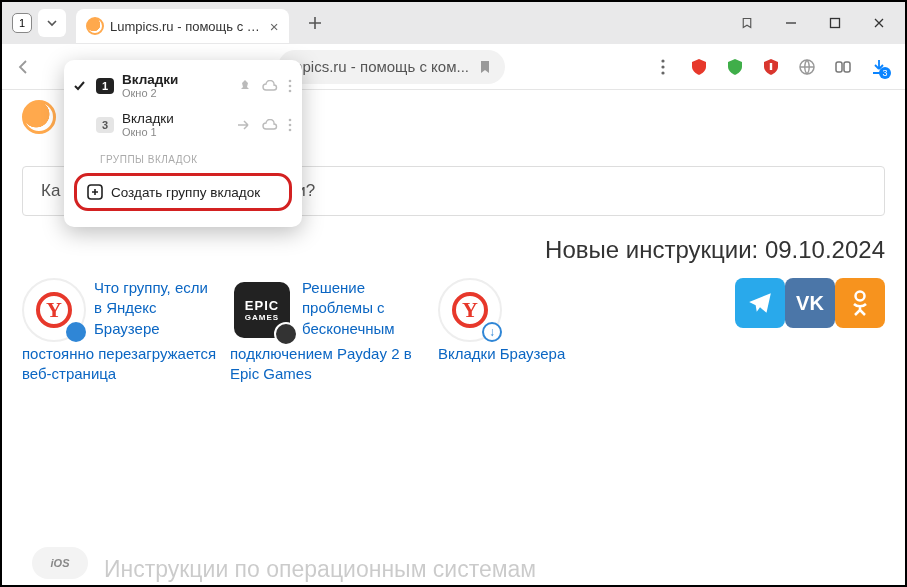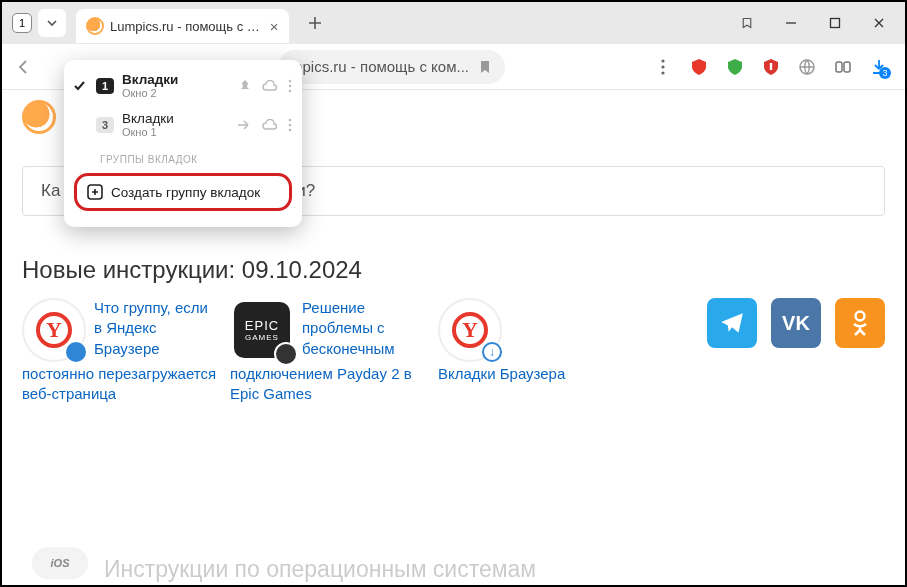--- a/index.html
+++ b/index.html
@@ -38,45 +38,45 @@
 .dd-title { font-size: 13.5px; font-weight: 700; color: #222; }
 .dd-sub { font-size: 11px; color: #888; }
 .dd-icons { display: flex; gap: 10px; color: #bbb; align-items: center; }
 .dd-section { font-size: 10px; letter-spacing: 0.5px; color: #aaa; padding: 10px 27px 4px 36px; text-transform: uppercase; }
 .dd-create { margin: 4px 10px 0; padding: 8px 10px; display: flex; align-items: center; gap: 8px; font-size: 13.5px; color: #222; border: 3.5px solid #d32121; border-radius: 14px; }
 
 
 .page { padding: 18px 20px 0; position: relative; }
 .favicon-big { position: absolute; left: 20px; top: 10px; width: 34px; height: 34px; border-radius: 50%; background: radial-gradient(circle at 40% 40%, #ffa94d 55%, #fff 57%); border: 3px solid #ffa94d; }
 .search-row { margin-top: 58px; border: 1px solid #ddd; border-radius: 4px; height: 50px; display: flex; align-items: center; padding: 0 18px; font-size: 17px; color: #555; }
-.section-h { font-size: 24px; color: #333; margin: 40px 0 14px; font-weight: 400; }
+.section-h { font-size: 24px; color: #333; margin: 20px 0 14px; font-weight: 400; text-align: right; }
 .cards-row { display: flex; gap: 10px; align-items: flex-start; }
 .card { display: flex; flex-direction: column; width: 198px; }
 .card-top { display: flex; gap: 8px; }
 .card-img { width: 64px; height: 64px; border-radius: 50%; flex-shrink: 0; position: relative; background: #fff; border: 2px solid #eee; display: flex; align-items: center; justify-content: center; }
 .card-link { color: #0b66c3; font-size: 15px; line-height: 1.35; cursor: pointer; }
 .card-link-full { color: #0b66c3; font-size: 15px; line-height: 1.35; cursor: pointer; margin-top: 2px; }
-.socials { display: flex; gap: 14px; margin-left: auto; }
+.socials { display: flex; gap: 0; margin-left: auto; }
 .social { width: 50px; height: 50px; border-radius: 8px; display: flex; align-items: center; justify-content: center; color: #fff; }
 .tg { background: #29a9eb; }
 .vk { background: #4b76a8; }
 .ok { background: #f7931e; }
 .bottom-fade { position: absolute; bottom: 2px; left: 2px; right: 2px; height: 38px; display:flex; align-items:flex-end; padding: 0 20px 0 100px; }
 .ios-pill { position: absolute; left: 30px; bottom: 6px; width: 56px; height: 32px; border-radius: 16px; background: #f3f3f3; display:flex; align-items:center; justify-content:center; font-size:11px; color:#888; font-style: italic; font-weight: 600;}
 .bottom-text { font-size: 23px; color: #333; opacity: 0.25; white-space: nowrap; overflow: hidden; }
 
 
 .ylogo { position: relative; width: 44px; height: 44px; }
 .ylogo::before { content:""; position:absolute; inset:4px; border: 4px solid #e7382b; border-radius:50%; }
 .ylogo::after { content:"Y"; position:absolute; inset:0; display:flex; align-items:center; justify-content:center; font-weight:700; font-size:22px; color:#e7382b; font-family: Georgia, serif; }
 .mini-badge { position:absolute; right:-2px; bottom:-2px; width:20px; height:20px; border-radius:50%; }
 .mini-badge.blue { background:#2f86d6; }
 .mini-badge.dl { background:#fff; border:2px solid #2f86d6; }
 .mini-badge.dl::after{content:"↓"; color:#2f86d6; font-size:12px; position:absolute; inset:0; display:flex; align-items:center; justify-content:center; font-weight:700;}
-.epic-logo { background:#222; color:#fff; font-size:8px; font-weight:400; text-align:center; display:flex; flex-direction:column; align-items:center; justify-content:center; width:56px; height:56px; border-radius:10px;}
+.epic-logo { background:#222; color:#fff; font-size:8px; font-weight:700; text-align:center; display:flex; flex-direction:column; align-items:center; justify-content:center; width:56px; height:56px; border-radius:10px;}
 .epic-logo .t1{font-size:13px; letter-spacing:1px;}
 .epic-logo .t2{font-size:8px; letter-spacing:1px;}
 .epic-wrap{ position:relative; width:64px; height:64px; display:flex; align-items:center; justify-content:center;}
 .epic-wrap .pd{ position:absolute; right:-4px; bottom:-4px; width:24px; height:24px; border-radius:50%; background:#333; border:2px solid #fff;}
 </style>
 </head>
 <body>
 
 <div class="tabstrip">
   <div class="tab-badge">1</div>

